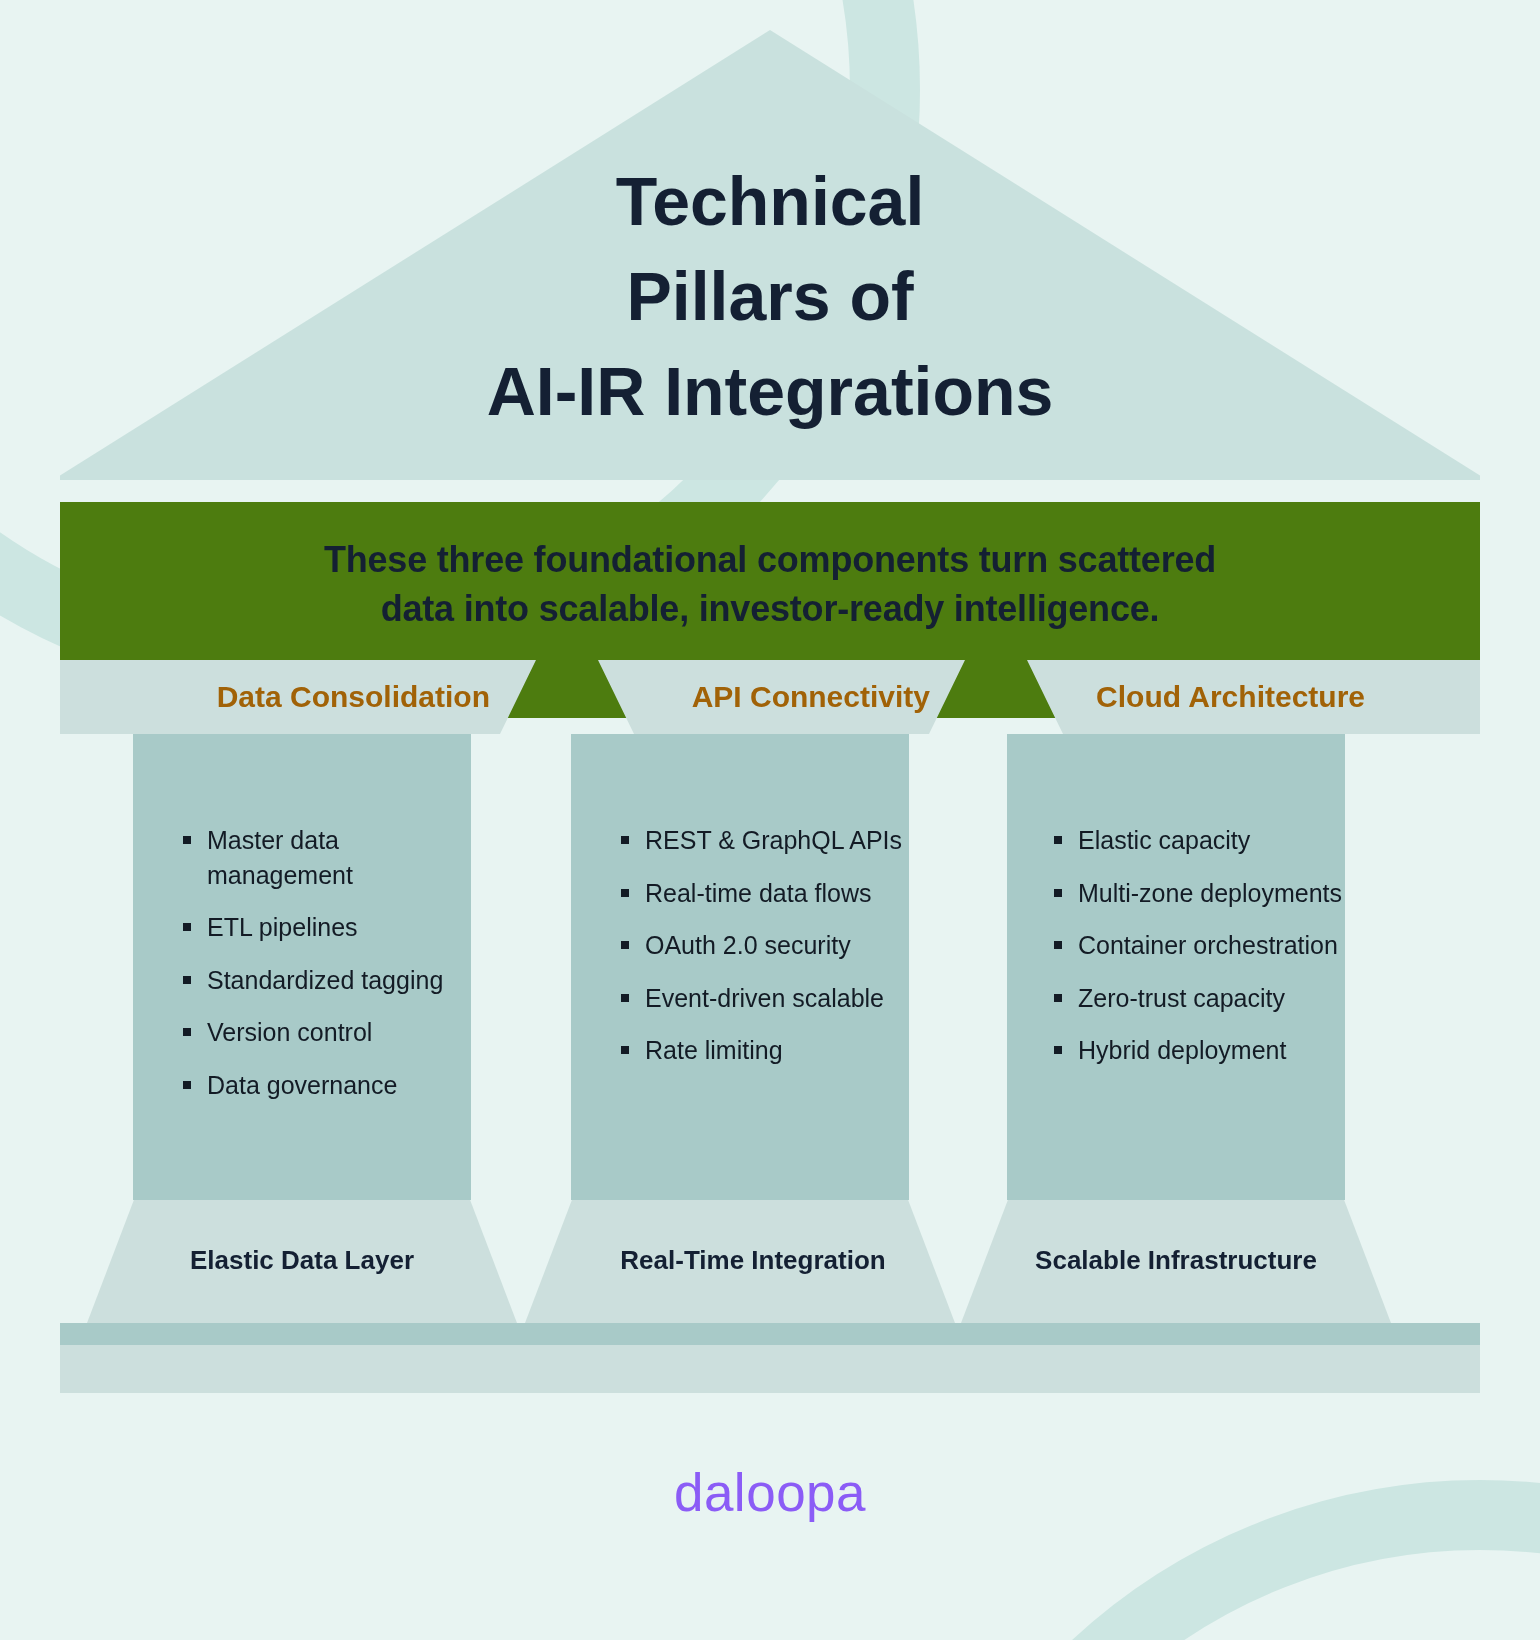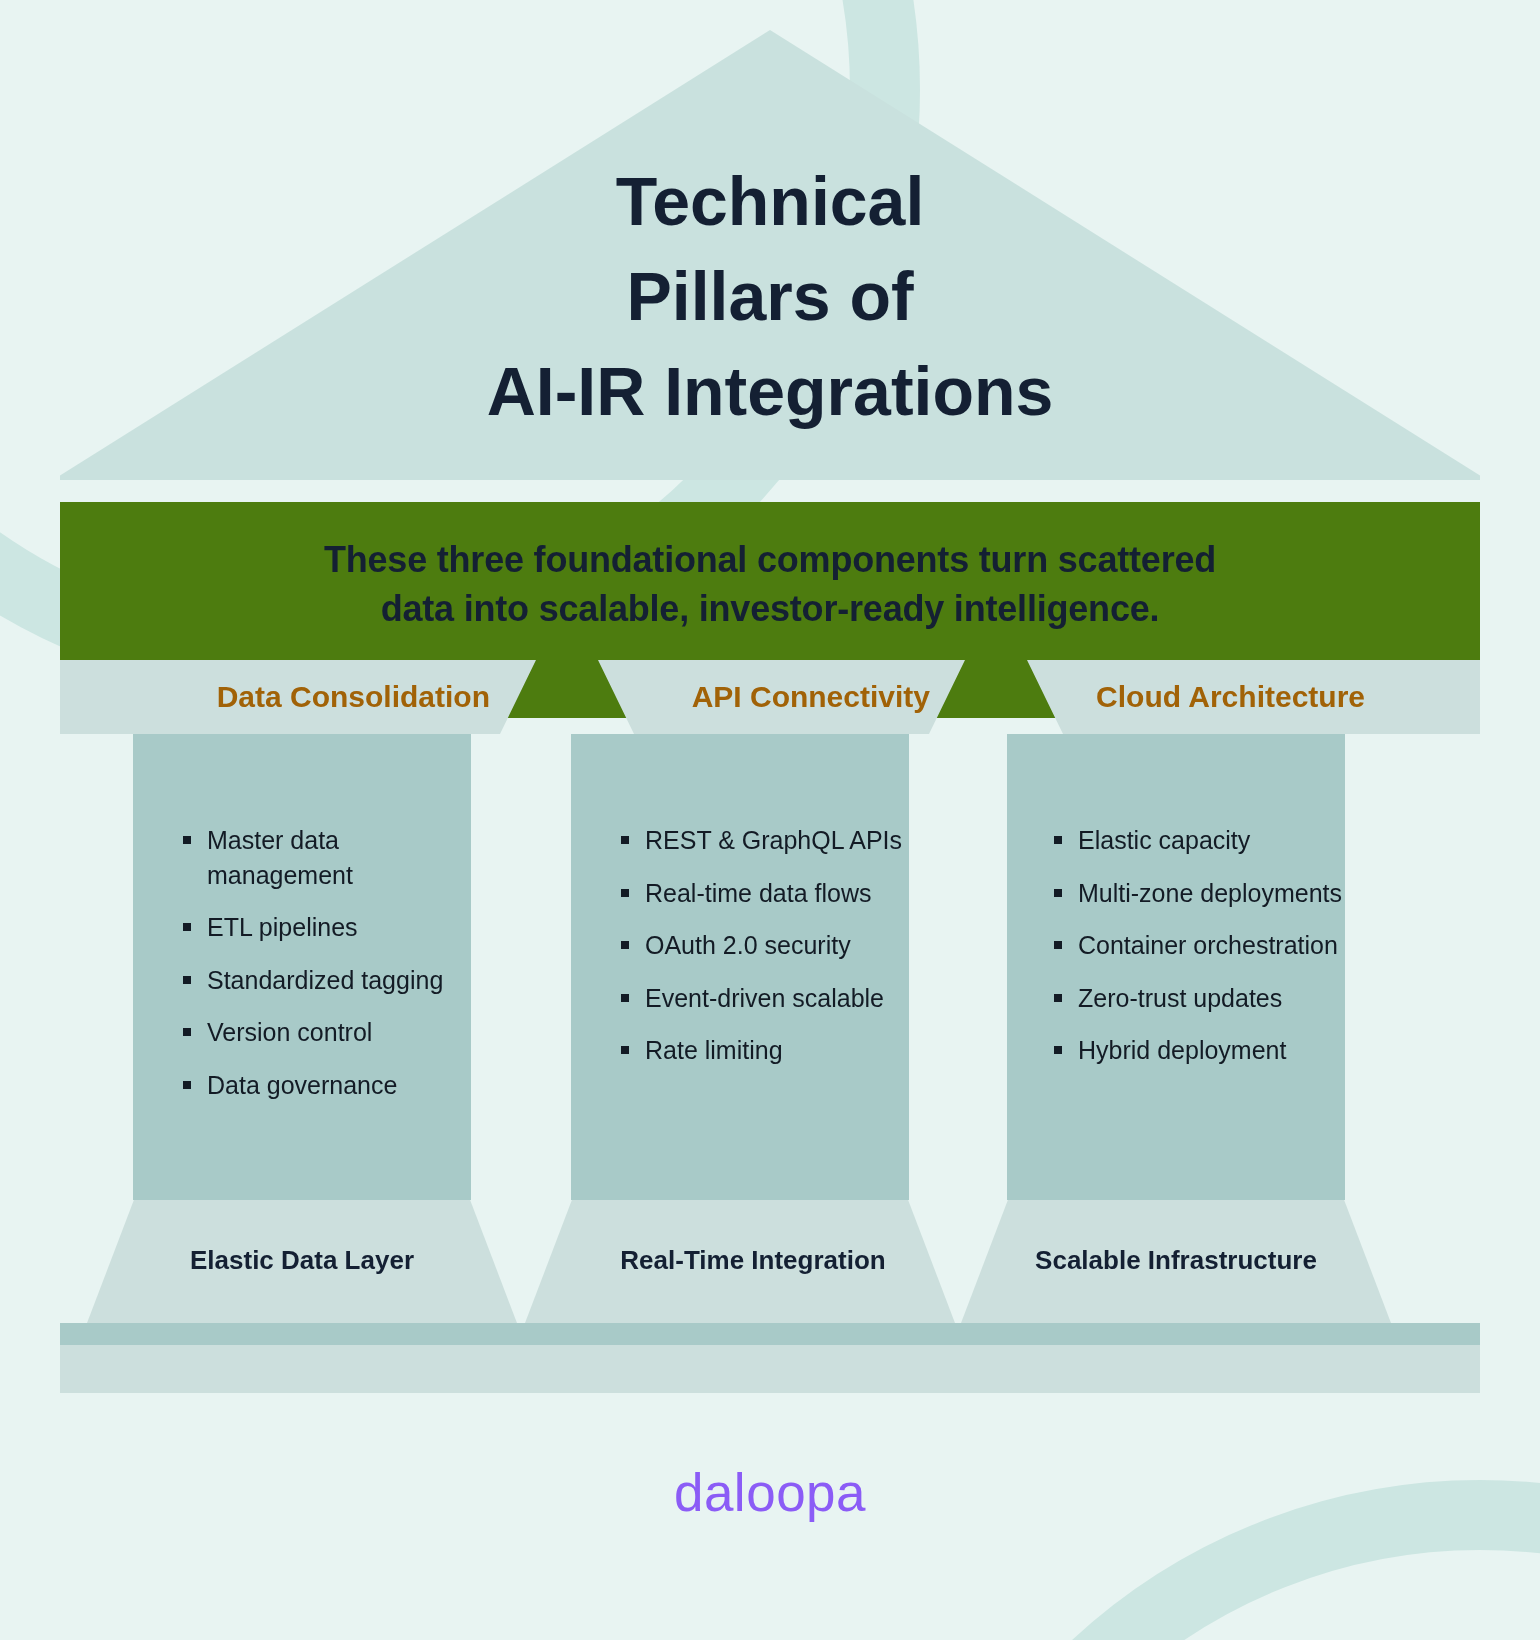--- a/index.html
+++ b/index.html
@@ -248,21 +248,21 @@
       <li>Real-time data flows</li>
       <li>OAuth 2.0 security</li>
       <li>Event-driven scalable</li>
       <li>Rate limiting</li>
     </ul>
 
     <ul class="bullets" id="bullets-2">
       <li>Elastic capacity</li>
       <li>Multi-zone deployments</li>
       <li>Container orchestration</li>
-      <li>Zero-trust updates</li>
+      <li>Zero-trust capacity</li>
       <li>Hybrid deployment</li>
     </ul>
 
     <div class="base" id="base-0"></div>
     <div class="base" id="base-1"></div>
     <div class="base" id="base-2"></div>
 
     <div class="base-label" id="base-label-0">Elastic Data Layer</div>
     <div class="base-label" id="base-label-1">Real-Time Integration</div>
     <div class="base-label" id="base-label-2">Scalable Infrastructure</div>

